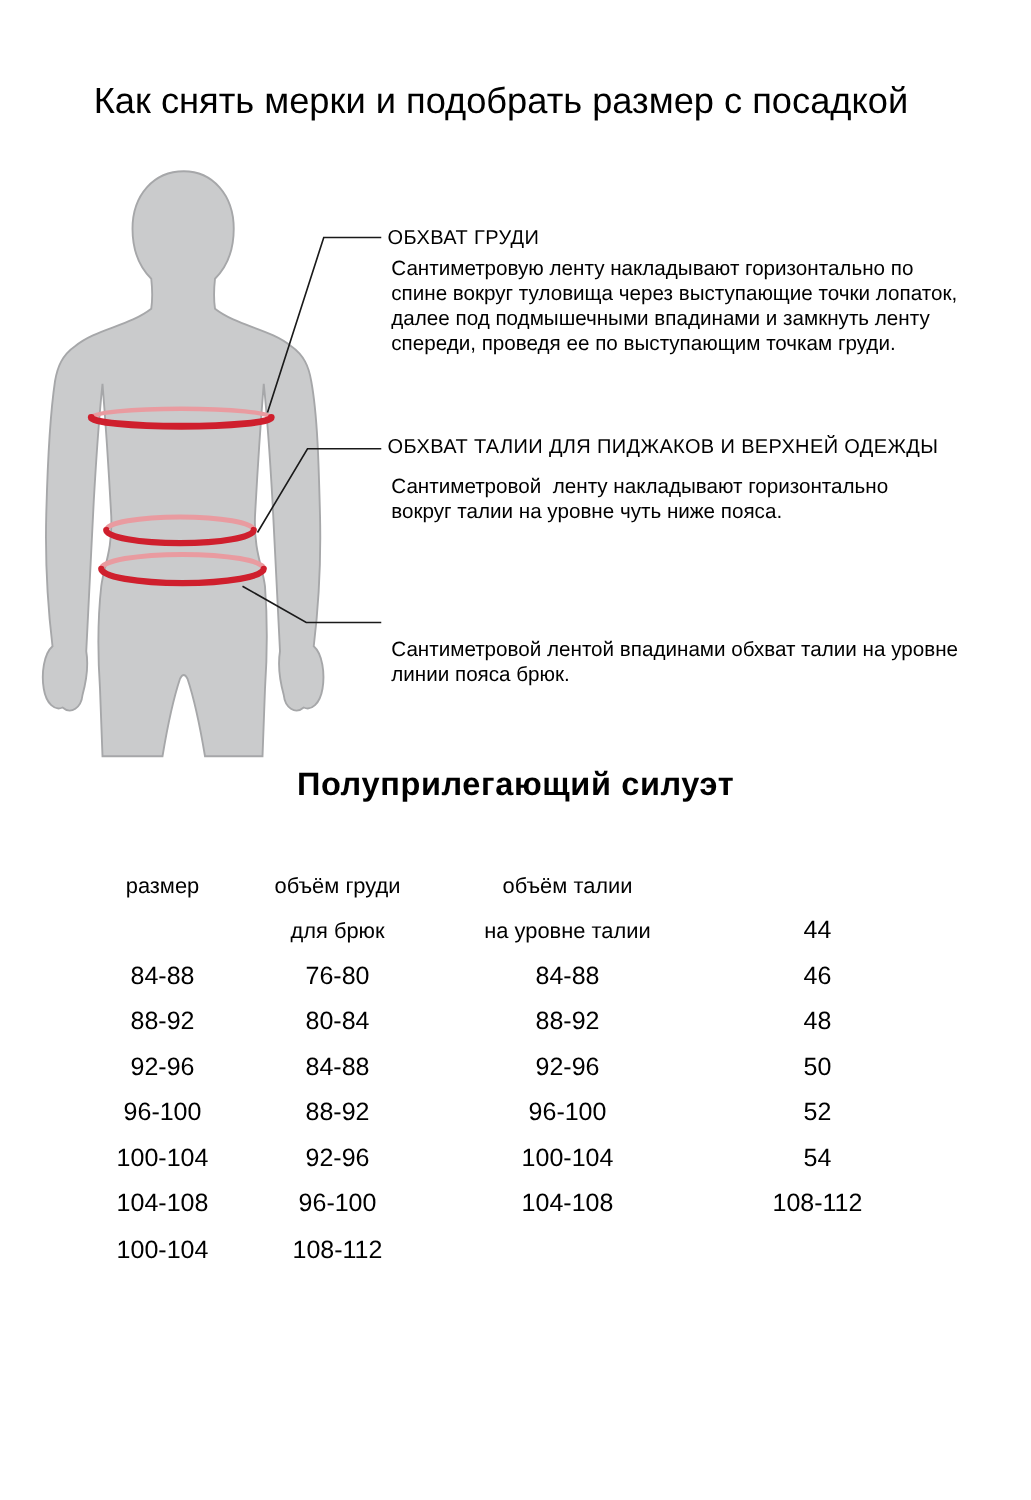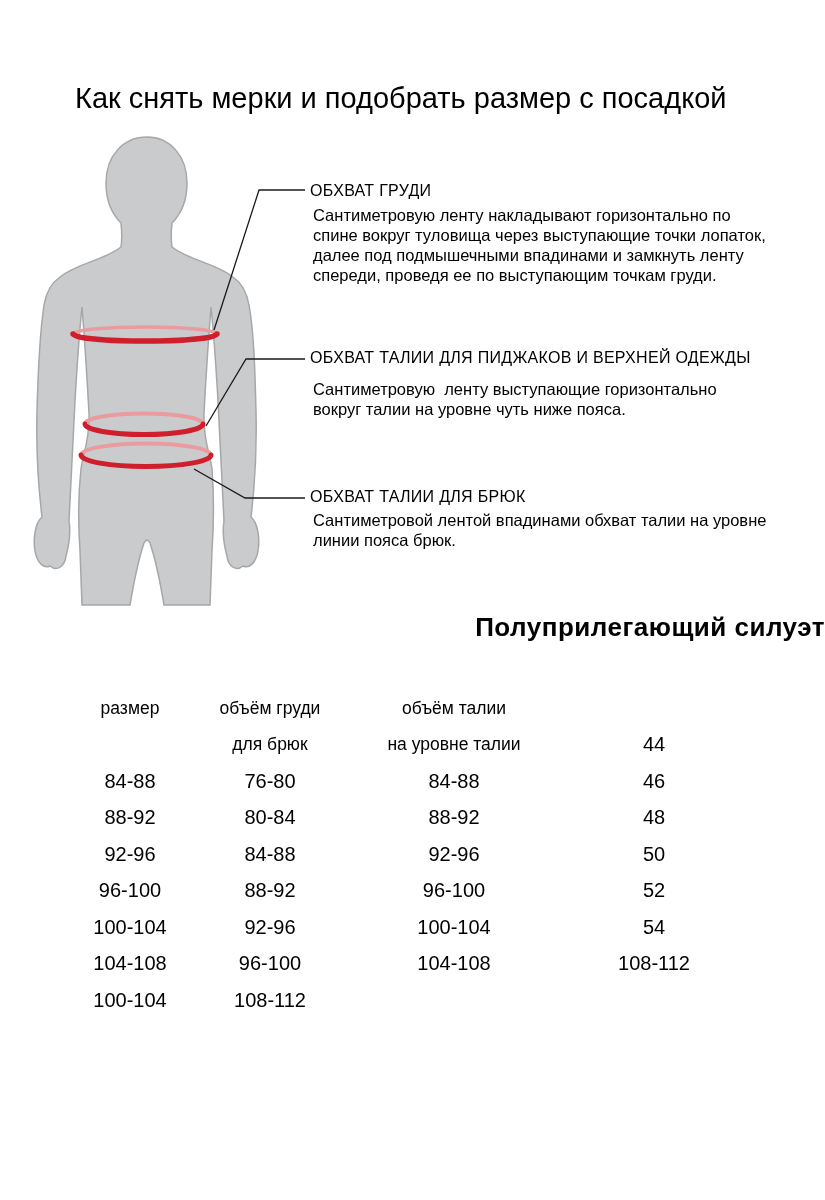--- a/index.html
+++ b/index.html
@@ -4,36 +4,36 @@
 <style>
   html,body { margin:0; padding:0; background:#ffffff; }
   .page {
     position:relative; width:825px; height:1200px; background:#ffffff;
     font-family:"Liberation Sans","DejaVu Sans",sans-serif; color:#000;
     overflow:hidden;
   }
   .abs { position:absolute; }
 
   
-  .main-title { left:75px; top:83px; font-size:29px; line-height:31px; white-space:nowrap; }
+  .main-title { left:75px; top:66px; font-size:29px; line-height:31px; white-space:nowrap; }
 
   
   .sec-title { left:310px; font-size:16px; line-height:19px; letter-spacing:0.3px; white-space:nowrap; }
   .sec-body  { left:313px; font-size:16.5px; line-height:20px; }
   .sec-body div { white-space:pre; }
 
   
   .figure-svg { left:0; top:120px; }
   .body-shape { fill:#cacbcc; stroke:#a6a7a9; stroke-width:1.5; }
   .tape-pink  { fill:none; stroke:#e99ba0; }
   .tape-red   { fill:none; stroke:#cf1f2d; stroke-linecap:round; }
   .leader     { fill:none; stroke:#1a1a1a; stroke-width:1.3; }
 
   
-  .tbl-caption { left:0; top:612px; width:825px; text-align:right;
+  .tbl-caption { left:0; top:612px; width:825px; text-align:center;
                  font-size:26px; font-weight:bold; letter-spacing:0.5px; }
   .size-table { left:60px; top:664px; width:680px; display:grid;
                 grid-template-columns:140px 140px 228px 172px;
                 grid-auto-rows:36.5px; }
   .cell  { display:flex; align-items:center; justify-content:center;
            font-size:20px; white-space:nowrap;margin-top:44px; }
   .hcell { font-size:17.5px; }
 </style>
 </head>
 <body>
@@ -103,25 +103,24 @@
   <div class="abs sec-title" style="top:181px">ОБХВАТ ГРУДИ</div>
   <div class="abs sec-body" style="top:205px">
     <div>Сантиметровую ленту накладывают горизонтально по</div>
     <div>спине вокруг туловища через выступающие точки лопаток,</div>
     <div>далее под подмышечными впадинами и замкнуть ленту</div>
     <div>спереди, проведя ее по выступающим точкам груди.</div>
   </div>
 
   <div class="abs sec-title" style="top:348px">ОБХВАТ ТАЛИИ ДЛЯ ПИДЖАКОВ И ВЕРХНЕЙ ОДЕЖДЫ</div>
   <div class="abs sec-body" style="top:379px">
-    <div>Сантиметровую  ленту выступающие горизонтально</div>
+    <div>Сантиметровой  ленту накладывают горизонтально</div>
     <div>вокруг талии на уровне чуть ниже пояса.</div>
   </div>
 
-  <div class="abs sec-title" style="top:487px">ОБХВАТ ТАЛИИ ДЛЯ БРЮК</div>
   <div class="abs sec-body" style="top:510px">
     <div>Сантиметровой лентой впадинами обхват талии на уровне</div>
     <div>линии пояса брюк.</div>
   </div>
 
   <div class="abs tbl-caption">Полуприлегающий силуэт</div>
 
   <div class="abs size-table">
     <div class="cell hcell">размер</div>
     <div class="cell hcell">объём груди</div>

